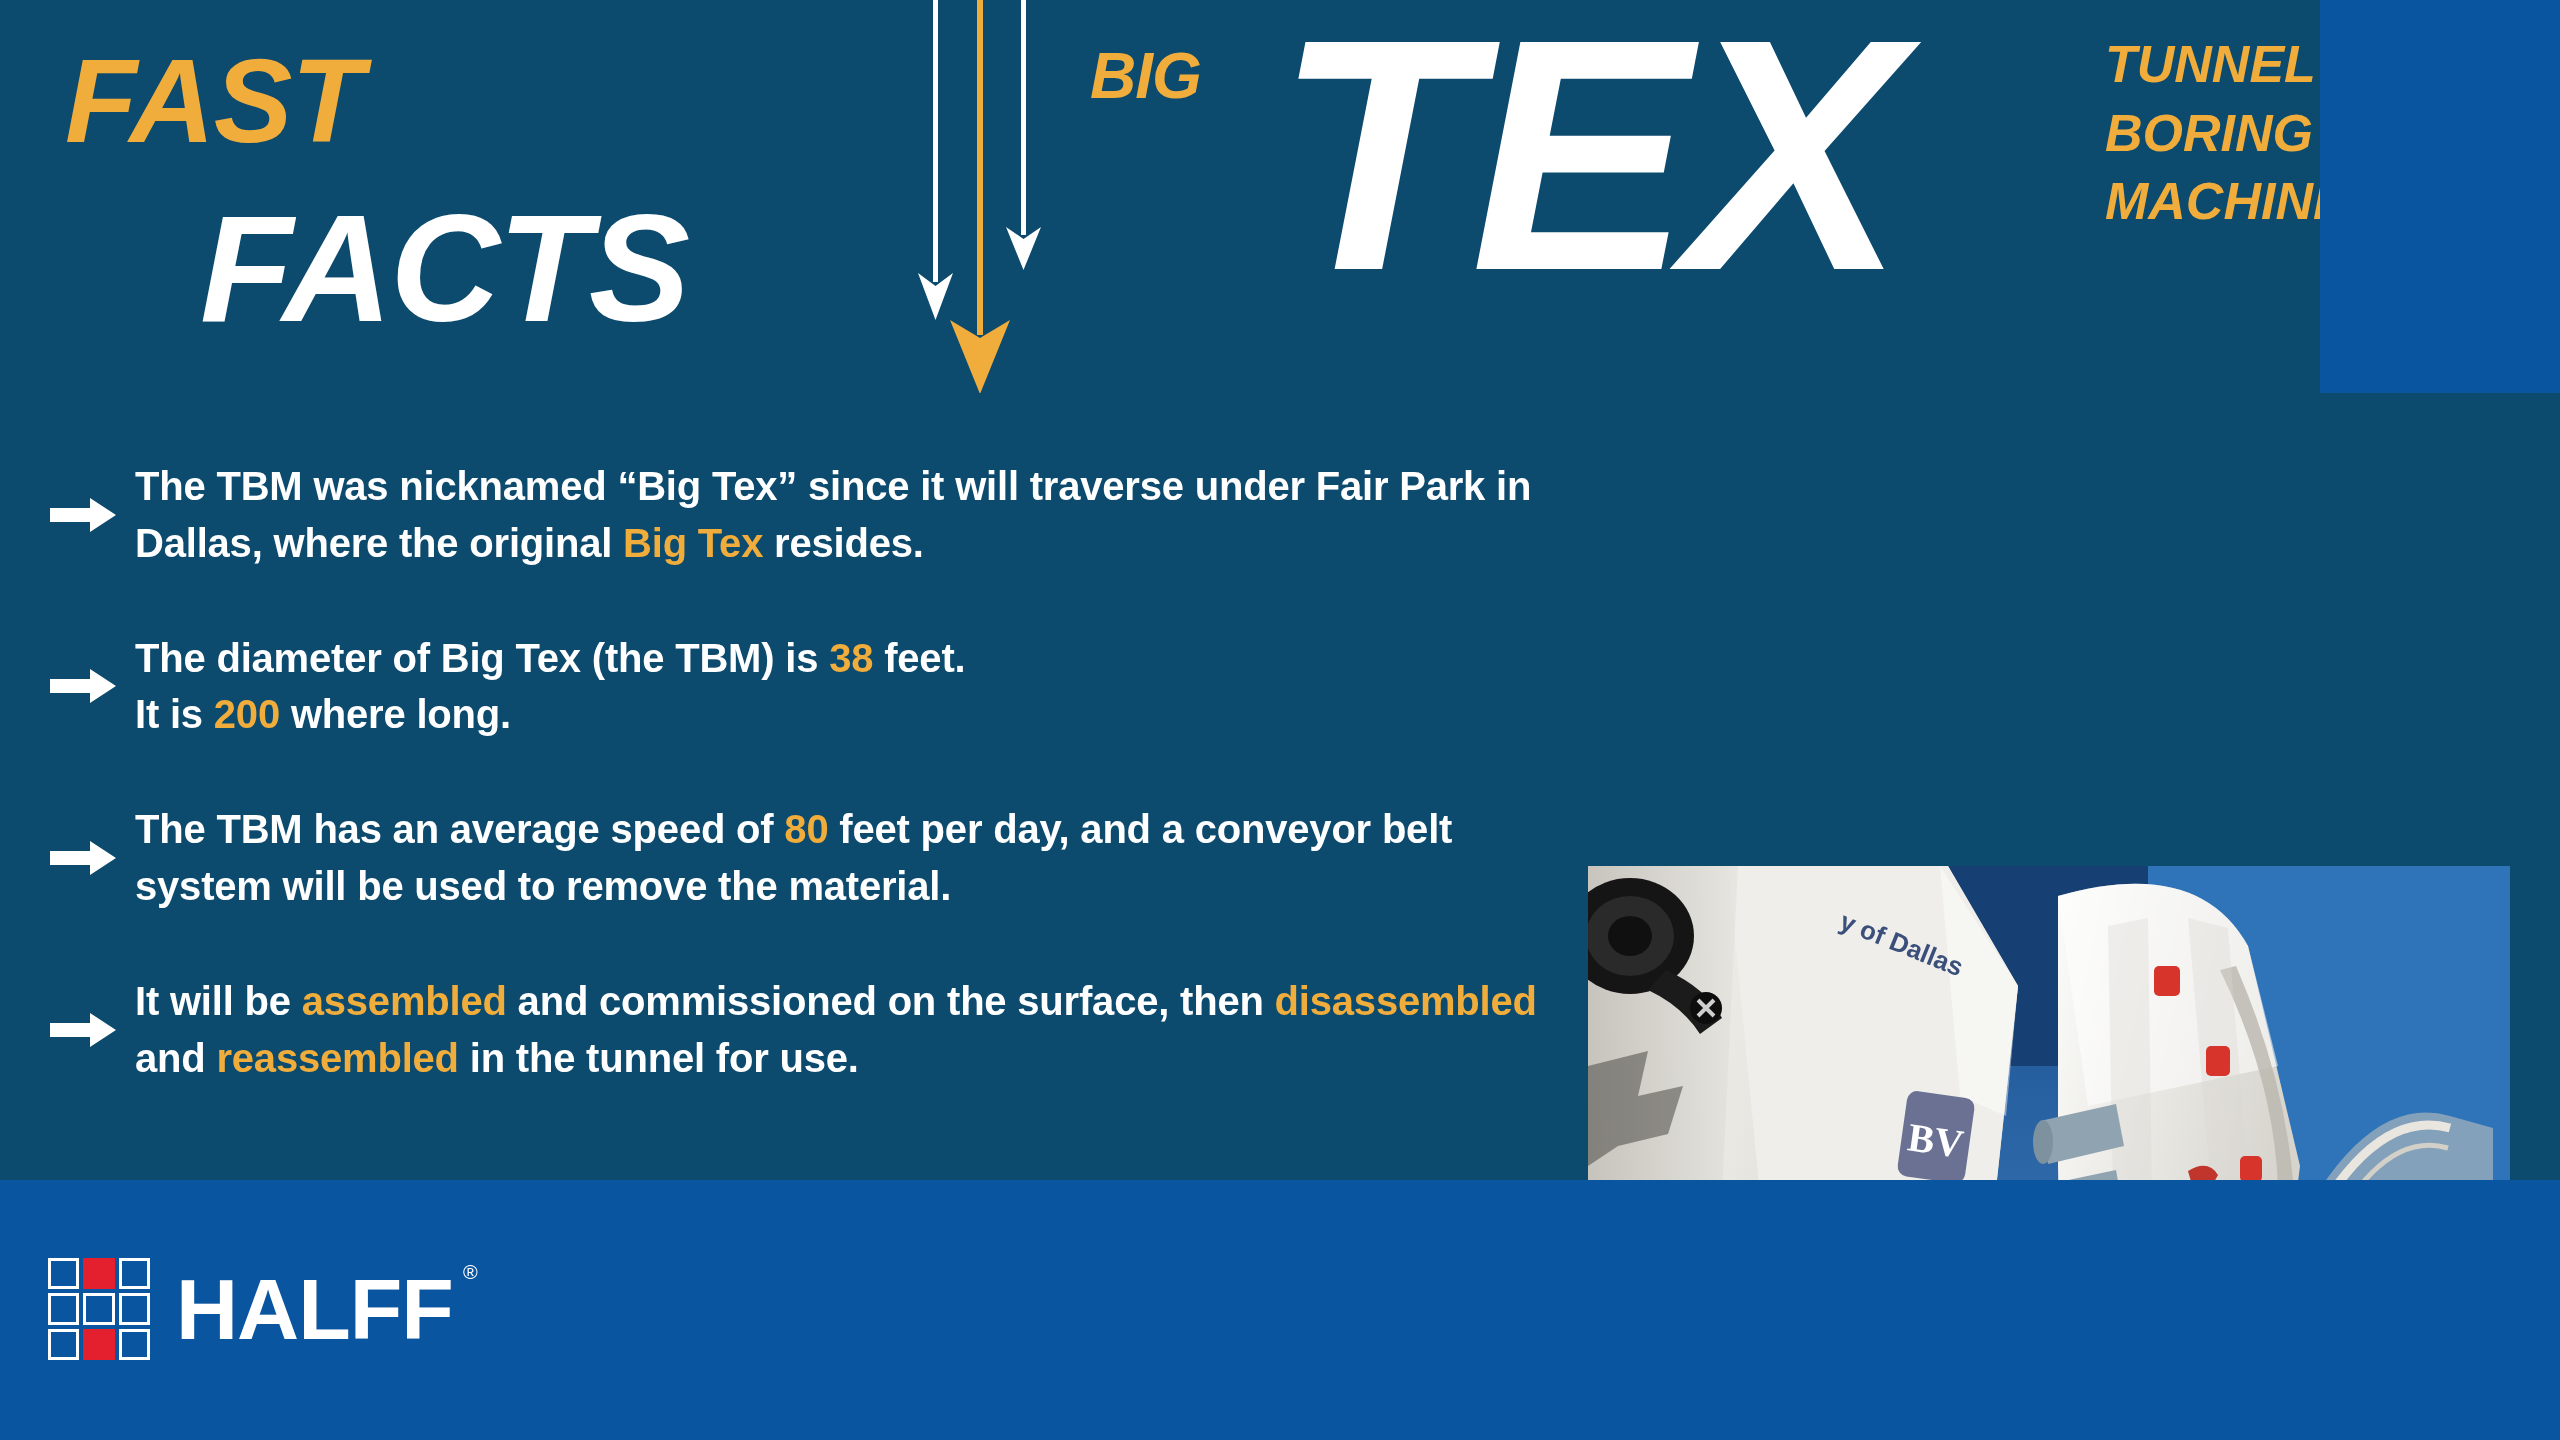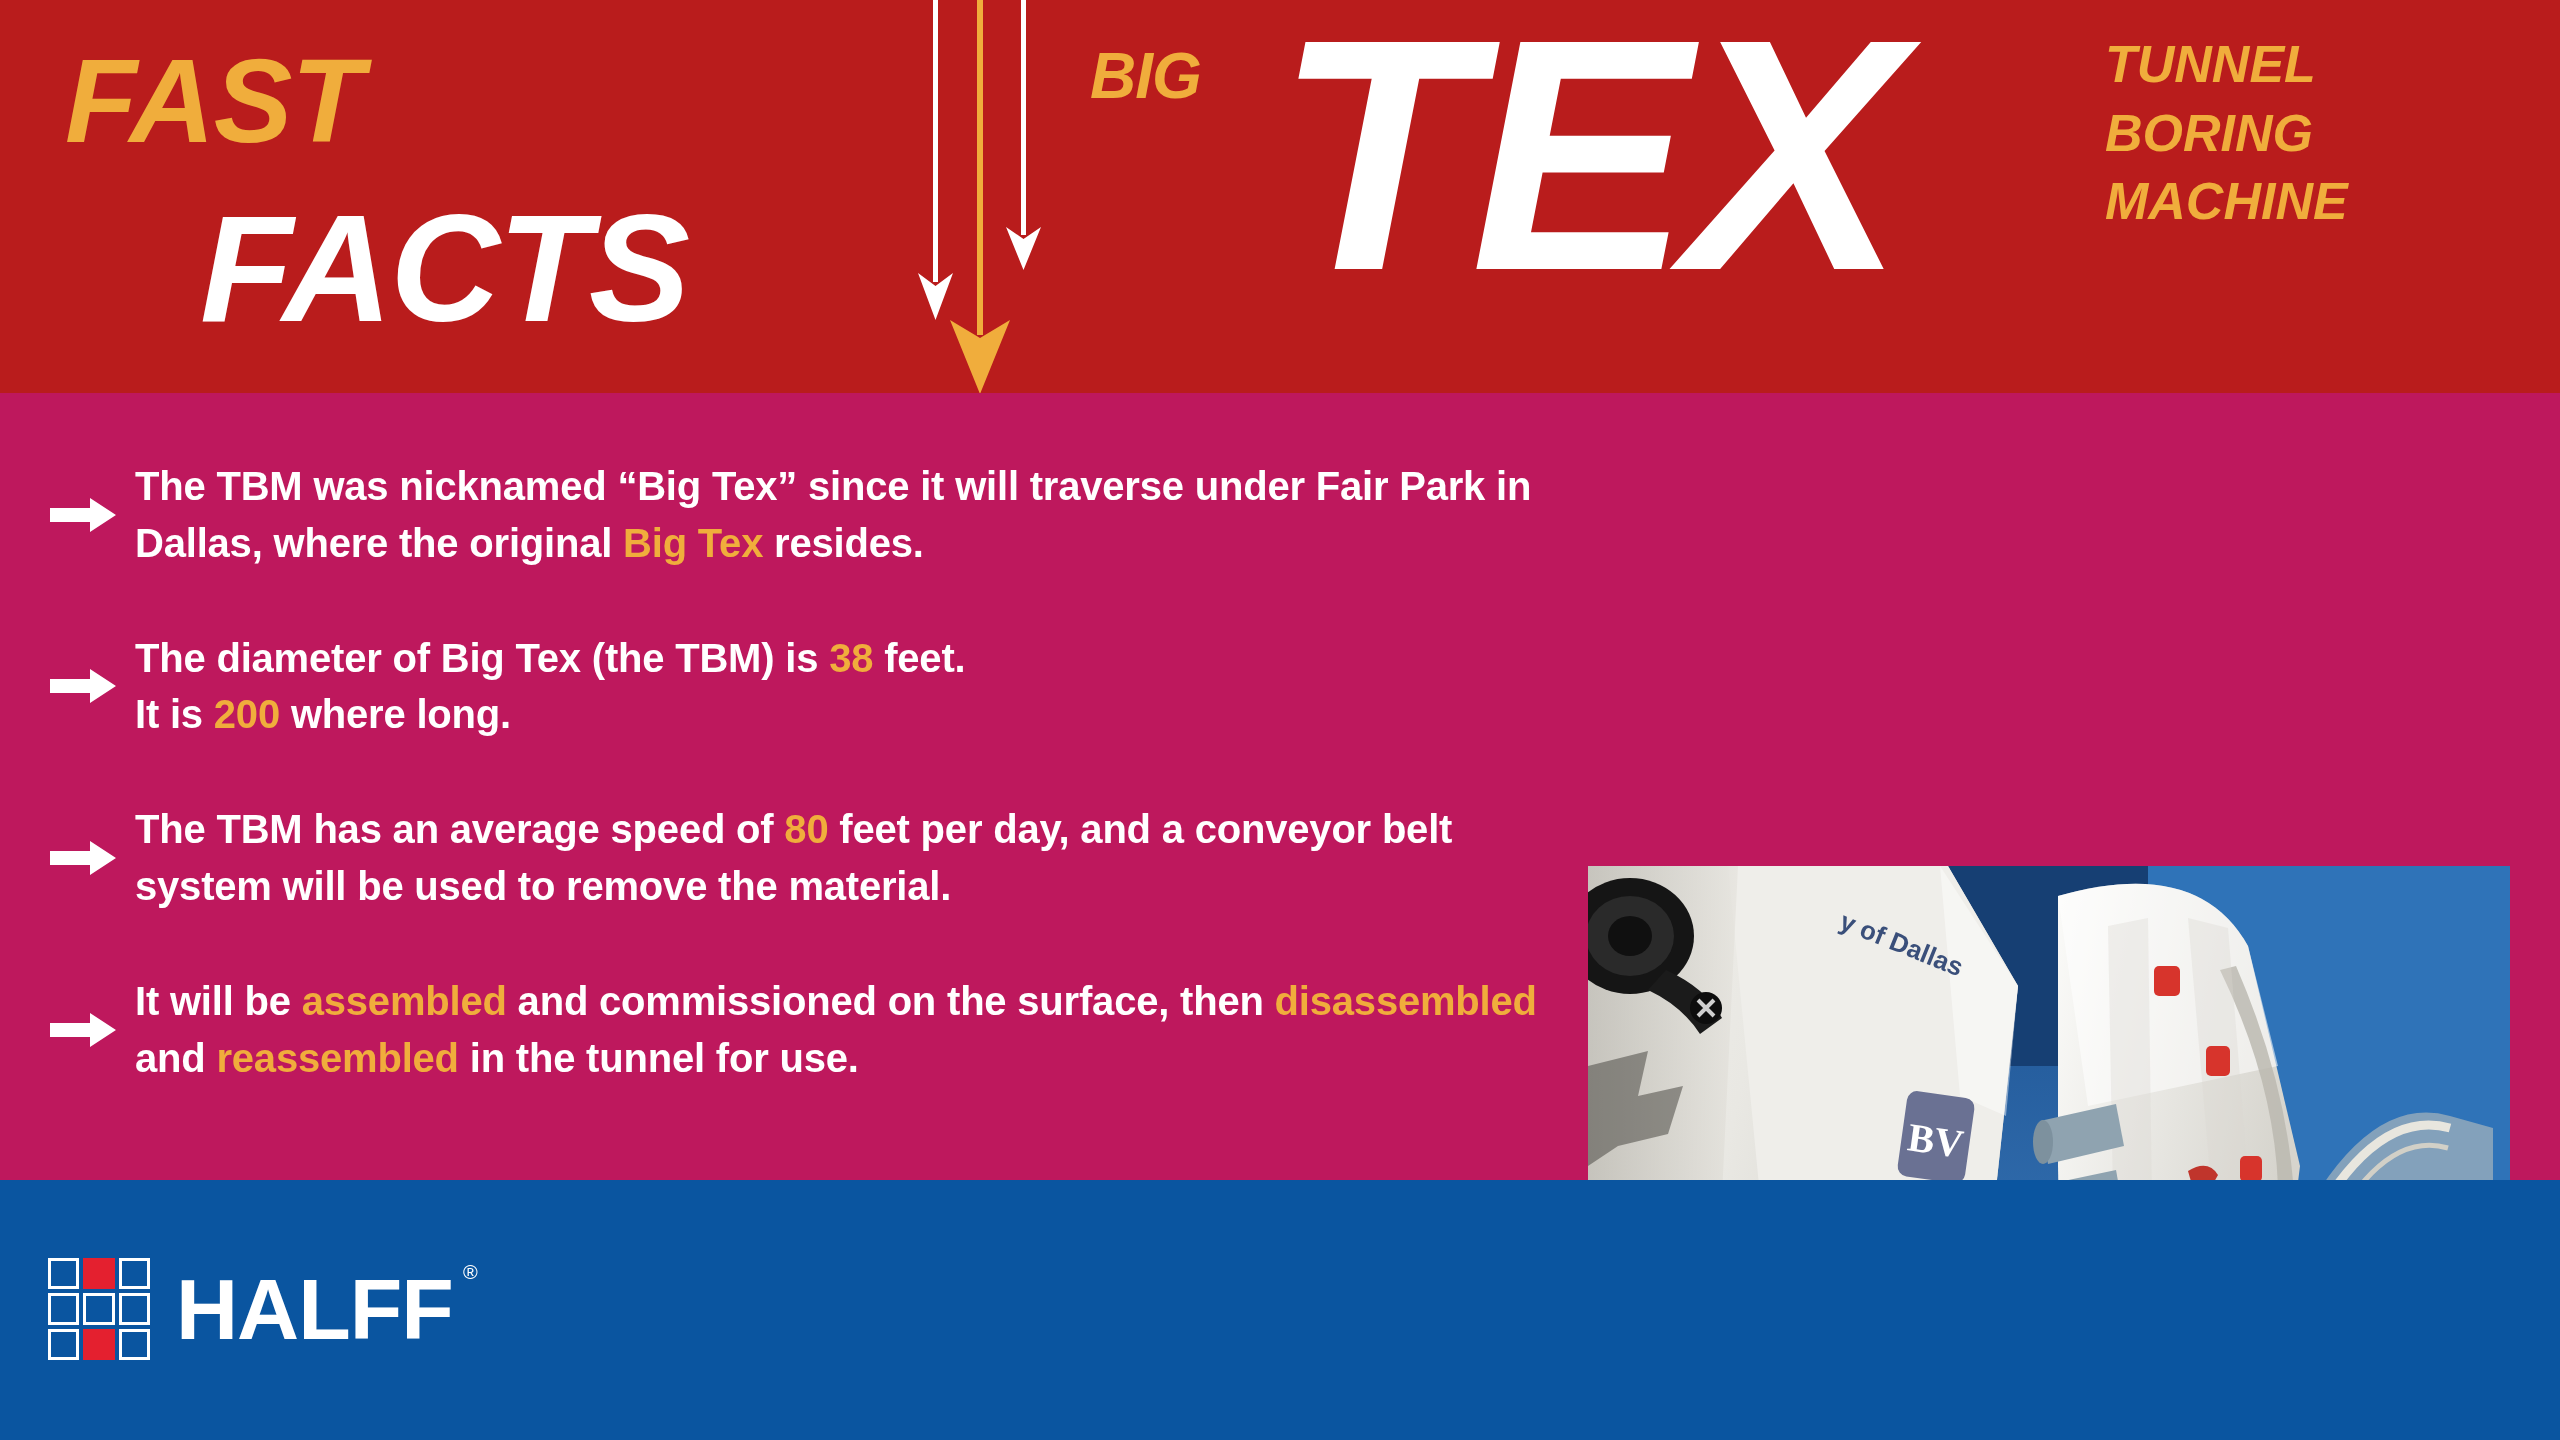--- a/index.html
+++ b/index.html
@@ -6,22 +6,22 @@
   html,body { width:2560px; height:1440px; }
   body {
     font-family:"Liberation Sans", sans-serif;
     background:#0A55A0;
     overflow:hidden;
     position:relative;
   }
 
   
   #header {
-    position:absolute; left:0; top:0; width:2560px; height:393px;
-    background:#b91c1c; overflow:hidden;
+    position:absolute; left:0; top:0; width:2320px; height:393px;
+    background:#0c4a6e; overflow:hidden;
   }
 
   #fastfacts { position:absolute; left:60px; top:20px; width:820px; height:340px; }
   #fast-word {
     position:absolute; left:5px; top:22px;
     font-size:118px; font-weight:bold; font-style:italic;
     letter-spacing:-1px;
     color:#F0AD3C; line-height:1;
     font-family:"Liberation Sans", sans-serif;
   }
@@ -51,21 +51,21 @@
   }
   #tbm-lines .tl {
     font-size:52px; font-weight:bold; font-style:italic;
     color:#F0AD3C; line-height:1.32; letter-spacing:0px;
     white-space:nowrap;
   }
 
   
   #bodyband {
     position:absolute; left:0; top:393px; width:2560px; height:787px;
-    background:#be185d;
+    background:#0c4a6e;
   }
 
   #facts-list { position:absolute; left:40px; top:65px; width:1500px; }
   .fact {
     position:relative;
     display:flex; align-items:center;
     margin-bottom:58px;
     min-height:100px;
   }
   .fact-arrow {

